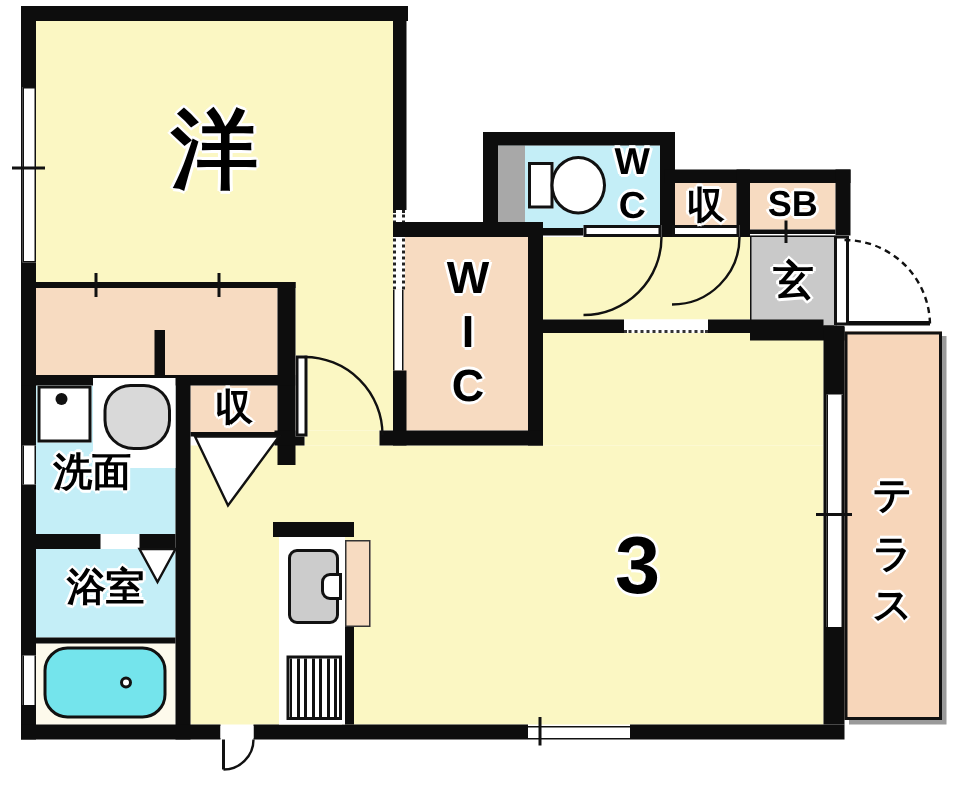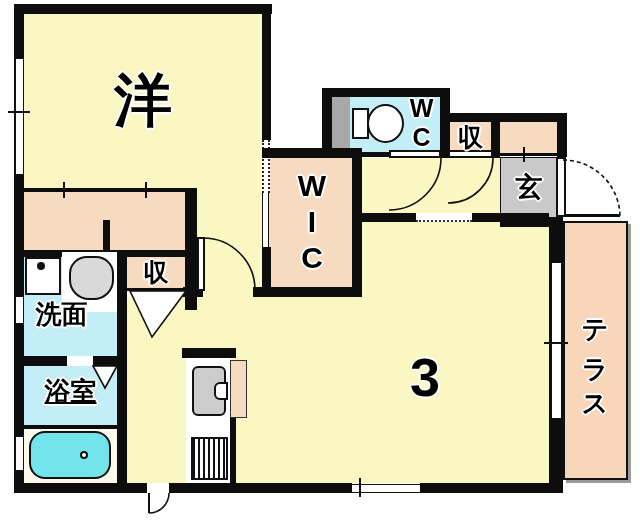--- a/index.html
+++ b/index.html
@@ -133,22 +133,23 @@
     <line x1="544" y1="343" x2="568" y2="343" stroke="#111" stroke-width="2"></line>
     <line x1="360" y1="478" x2="360" y2="497" stroke="#111" stroke-width="2"></line>
   </svg>
 
   <div class="lbl big" style="left:24px;top:14px;width:238px;height:172px;">
     <div style="font-size:58px;">洋</div>
   </div>
   <div class="lbl vtext" style="left:271px;top:160px;width:81px;height:126px;font-size:30px;letter-spacing:3px;">WIC</div>
   <div class="lbl vtext" style="left:402px;top:94px;width:38px;height:58px;font-size:25px;letter-spacing:1px;">WC</div>
   <div class="lbl" style="left:450px;top:122px;width:41px;height:30px;font-size:25px;">収</div>
+  <div class="lbl" style="left:500px;top:122px;width:57px;height:30px;font-size:24px;">SB</div>
   <div class="lbl" style="left:500px;top:157px;width:58px;height:61px;font-size:27px;">玄</div>
   <div class="lbl" style="left:127px;top:257px;width:58px;height:31px;font-size:25px;">収</div>
   <div class="lbl" style="left:24px;top:292px;width:75px;height:44px;font-size:26px;">洗面</div>
-  <div class="lbl" style="left:24px;top:366px;width:93px;height:50px;font-size:26px;text-decoration:underline;">浴室</div>
+  <div class="lbl" style="left:24px;top:366px;width:93px;height:50px;font-size:26px;">浴室</div>
   <div class="lbl big" style="left:320px;top:296px;width:210px;height:162px;">
     <div style="font-size:54px;">3</div>
   </div>
   <div class="lbl vtext" style="left:563px;top:250px;width:65px;height:220px;font-size:26px;letter-spacing:8px;">テラス</div>
 
 </div>
 
 </body></html>

